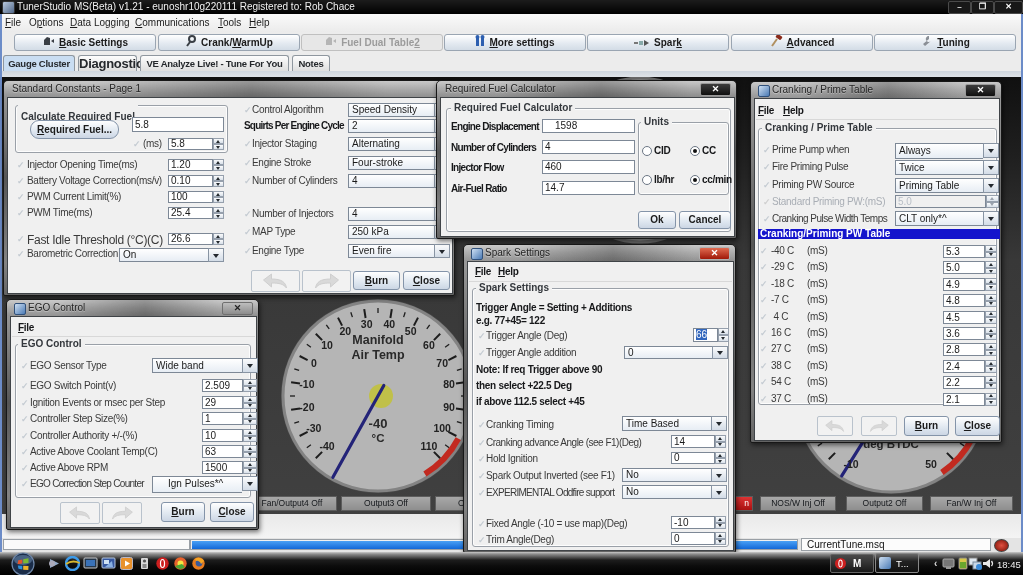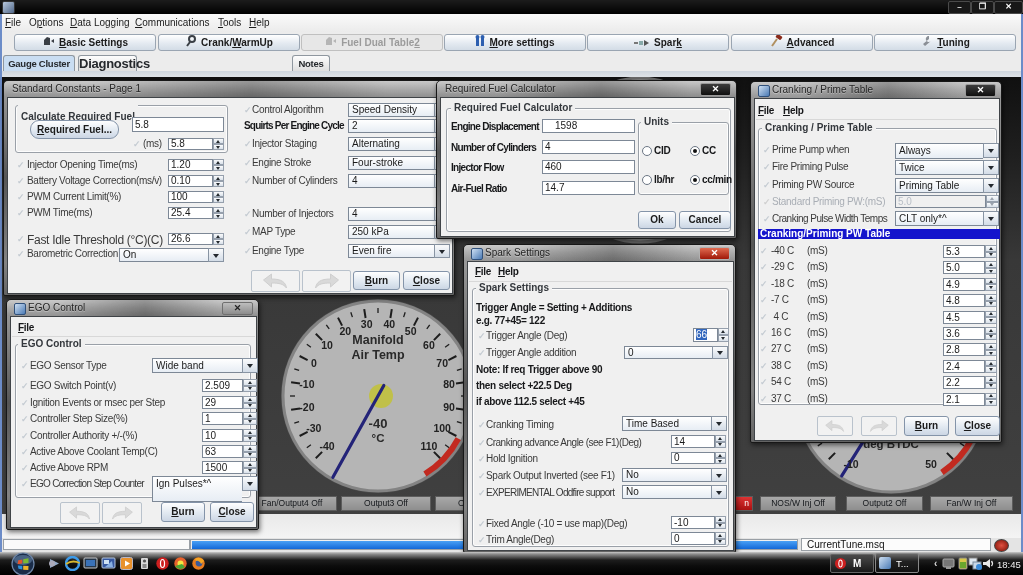--- a/index.html
+++ b/index.html
@@ -1,20 +1,21 @@
 <!DOCTYPE html>
 <html><head><meta charset="utf-8"><style>
 *{margin:0;padding:0}
 body{font-family:"Liberation Sans",sans-serif;}
 #scr{position:relative;width:1023px;height:575px;background:#000;overflow:hidden}
 .abs{position:absolute}
 </style></head><body>
 <div id="scr">
 <div class="abs" style="left:0;top:0;width:1023px;height:14px;background:linear-gradient(#1c1c1c,#000)">
 <div class="abs" style="left:2px;top:1px;width:11px;height:11px;background:linear-gradient(135deg,#b9c9dd,#51688a);border-radius:2px;border:1px solid #333"></div>
+<div class="abs" style="left:17px;top:1px;font-size:10px;color:#f0f0f0;white-space:nowrap">TunerStudio MS(Beta) v1.21 - eunoshr10g220111 Registered to: Rob Chace</div>
 <div class="abs" style="left:948px;top:1px;width:21px;height:11px;background:#181818;border:1px solid #4a4a4a;border-radius:2px;color:#fff;font-size:8px;line-height:10px;text-align:center;font-weight:bold">–</div>
 <div class="abs" style="left:971px;top:1px;width:21px;height:11px;background:#181818;border:1px solid #4a4a4a;border-radius:2px;color:#fff;font-size:8px;line-height:10px;text-align:center;font-weight:bold">❐</div>
 <div class="abs" style="left:994px;top:1px;width:27px;height:11px;background:#181818;border:1px solid #4a4a4a;border-radius:2px;color:#fff;font-size:8px;line-height:10px;text-align:center;font-weight:bold">✕</div>
 </div>
 <div class="abs" style="left:0;top:14px;width:1023px;height:18px;background:linear-gradient(#fafafa,#ebebeb)">
 <div class="abs" style="left:5px;top:3px;font-size:10px;color:#1c1c1c;white-space:nowrap"><u>F</u>ile</div>
 <div class="abs" style="left:29px;top:3px;font-size:10px;color:#1c1c1c;white-space:nowrap">O<u>p</u>tions</div>
 <div class="abs" style="left:70px;top:3px;font-size:10px;color:#1c1c1c;white-space:nowrap"><u>D</u>ata Logging</div>
 <div class="abs" style="left:135px;top:3px;font-size:10px;color:#1c1c1c;white-space:nowrap"><u>C</u>ommunications</div>
 <div class="abs" style="left:218px;top:3px;font-size:10px;color:#1c1c1c;white-space:nowrap"><u>T</u>ools</div>
@@ -48,20 +49,21 @@
             <rect x="6" y="0" width="6" height="4" rx="1" fill="#8a2a1a" transform="rotate(35 9 2)"></rect>
             <line x1="7" y1="4" x2="2" y2="11" stroke="#b09060" stroke-width="2"></line>
           </svg></span><u>A</u>dvanced</div>
 <div class="abs" style="left:874px;top:2px;width:142px;height:17px;background:linear-gradient(#ffffff,#e4eaf1 55%,#d3dce6);border:1px solid #9aa5b2;color:#1b1b1b;border-radius:3px;box-sizing:border-box;font-size:10px;font-weight:bold;text-align:center;line-height:15px;white-space:nowrap"><span style="vertical-align:-1px;margin-right:4px"><svg width="13" height="12" viewBox="0 0 13 12">
             <path d="M9 1 a3 3 0 1 0 2 5 L5 11 L3 9 L9 4 Z" fill="#8a8f96"></path>
           </svg></span><u>T</u>uning</div>
 </div>
 <div class="abs" style="left:0;top:53px;width:1023px;height:19px;background:#ececec">
 <div class="abs" style="left:3px;top:2px;width:72px;height:17px;background:#c9ddf2;border:1px solid #8f979f;border-bottom:none;border-radius:3px 3px 0 0;box-sizing:border-box;font-size:9.5px;font-weight:bold;color:#25282c;text-align:center;line-height:16px;letter-spacing:-0.25px;white-space:nowrap">Gauge Cluster</div>
 <div class="abs" style="left:78px;top:2px;width:59px;height:17px;background:linear-gradient(#fdfdfd,#dcdcdc);border:1px solid #8f979f;border-bottom:none;border-radius:3px 3px 0 0;box-sizing:border-box;font-size:13px;font-weight:bold;color:#25282c;text-align:left;line-height:16px;letter-spacing:-0.25px;white-space:nowrap">Diagnostics</div>
+<div class="abs" style="left:140px;top:2px;width:149px;height:17px;background:linear-gradient(#fdfdfd,#dcdcdc);border:1px solid #8f979f;border-bottom:none;border-radius:3px 3px 0 0;box-sizing:border-box;font-size:9.5px;font-weight:bold;color:#25282c;text-align:center;line-height:16px;letter-spacing:-0.25px;white-space:nowrap">VE Analyze Live! - Tune For You</div>
 <div class="abs" style="left:292px;top:2px;width:38px;height:17px;background:linear-gradient(#fdfdfd,#dcdcdc);border:1px solid #8f979f;border-bottom:none;border-radius:3px 3px 0 0;box-sizing:border-box;font-size:9.5px;font-weight:bold;color:#25282c;text-align:center;line-height:16px;letter-spacing:-0.25px;white-space:nowrap">Notes</div>
 </div>
 <div class="abs" style="left:0;top:71px;width:1023px;height:6px;background:linear-gradient(#cfd6de,#dfe3e8)"></div>
 <div class="abs" style="left:2px;top:77px;width:1019px;height:437px;background:linear-gradient(180deg,#101010,#1f1f1f 18%,#383838 42%,#404040 100%)">
 <svg width="1019" height="437" style="position:absolute;left:0;top:0">
         <g transform="translate(-2,-77)">
           <circle cx="640" cy="160" r="82" fill="#9c9c9c" stroke="#6a6a6a" stroke-width="3"></circle>
           <circle cx="378" cy="396" r="97" fill="#4a4a4a"></circle>
           <circle cx="378" cy="396" r="95" fill="#b5b5b5" stroke="#838383" stroke-width="3"></circle>
           <line x1="315.8" y1="458.2" x2="322.1" y2="451.9" stroke="#1d1d1d" stroke-width="2"></line>
@@ -403,21 +405,21 @@
         <div style="position:absolute;left:19px;top:145px;font-size:10px;font-weight:normal;color:#3a3a3a;letter-spacing:-0.3px;white-space:nowrap">Active Above RPM</div>
         <div style="position:absolute;left:191px;top:144px;width:41px;height:13px;background:#fff;border:1px solid #7d8896;box-sizing:border-box;font-size:10px;line-height:11px;padding-left:2px;color:#1a1a1a;white-space:nowrap;overflow:hidden">1500</div>
         <div style="position:absolute;left:232px;top:144px;width:14px;height:13px;box-sizing:border-box">
 <div style="position:absolute;left:0;top:0;width:100%;height:50%;background:linear-gradient(#fafbfc,#d9e1ea);border:1px solid #96a0ad;box-sizing:border-box"></div>
 <div style="position:absolute;left:0;top:50%;width:100%;height:50%;background:linear-gradient(#fafbfc,#d9e1ea);border:1px solid #96a0ad;box-sizing:border-box"></div>
 <div style="position:absolute;left:50%;top:25%;margin-left:-2.5px;margin-top:-1.5px;width:0;height:0;border-left:2.5px solid transparent;border-right:2.5px solid transparent;border-bottom:3px solid #24292e"></div>
 <div style="position:absolute;left:50%;top:75%;margin-left:-2.5px;margin-top:-1.5px;width:0;height:0;border-left:2.5px solid transparent;border-right:2.5px solid transparent;border-top:3px solid #24292e"></div>
 </div>
         <div style="position:absolute;left:10px;top:163px;width:9px;height:9px;font-size:9px;line-height:9px;color:#c4cbd2;font-weight:bold">✓</div>
         <div style="position:absolute;left:19px;top:161px;font-size:10px;font-weight:normal;color:#3a3a3a;letter-spacing:-0.7px;white-space:nowrap">EGO Correction Step Counter</div>
-        <div style="position:absolute;left:141px;top:159px;width:90px;height:26px;background:linear-gradient(#ffffff,#e7edf4);border:1px solid #7d8896;border-right:none;box-sizing:border-box;font-size:10px;line-height:13px;padding-left:3px;color:#1a1a1a;white-space:nowrap;overflow:hidden">Ign Pulses*^</div>
+        <div style="position:absolute;left:141px;top:159px;width:90px;height:17px;background:linear-gradient(#ffffff,#e7edf4);border:1px solid #7d8896;border-right:none;box-sizing:border-box;font-size:10px;line-height:13px;padding-left:15px;color:#1a1a1a;white-space:nowrap;overflow:hidden">Ign Pulses*^</div>
         <div style="position:absolute;left:231px;top:159px;width:16px;height:15px;background:linear-gradient(#fafbfc,#d3dce7);border:1px solid #8894a3;box-sizing:border-box">
 <div style="position:absolute;left:50%;top:50%;margin-left:-3.5px;margin-top:-1.5px;width:0;height:0;border-left:3.5px solid transparent;border-right:3.5px solid transparent;border-top:4px solid #23282e"></div>
         </div>
         <div style="position:absolute;left:49px;top:185px;width:40px;height:22px;background:#f2f2f2;border:1px solid #b9c2cc;border-radius:2px;box-sizing:border-box">
 <svg width="38" height="20" viewBox="0 0 44 20" style="transform:scaleX(-1);">
             <path d="M 26 3 L 26 8 C 16 8 12 11 11 17 C 14 13 18 12 26 12 L 26 16 L 34 9 Z" fill="#d9d9d9" stroke="#cfcfcf"></path>
           </svg></div>
         <div style="position:absolute;left:91px;top:185px;width:40px;height:22px;background:#f2f2f2;border:1px solid #b9c2cc;border-radius:2px;box-sizing:border-box">
 <svg width="38" height="20" viewBox="0 0 44 20" style="">
             <path d="M 26 3 L 26 8 C 16 8 12 11 11 17 C 14 13 18 12 26 12 L 26 16 L 34 9 Z" fill="#d9d9d9" stroke="#cfcfcf"></path>

